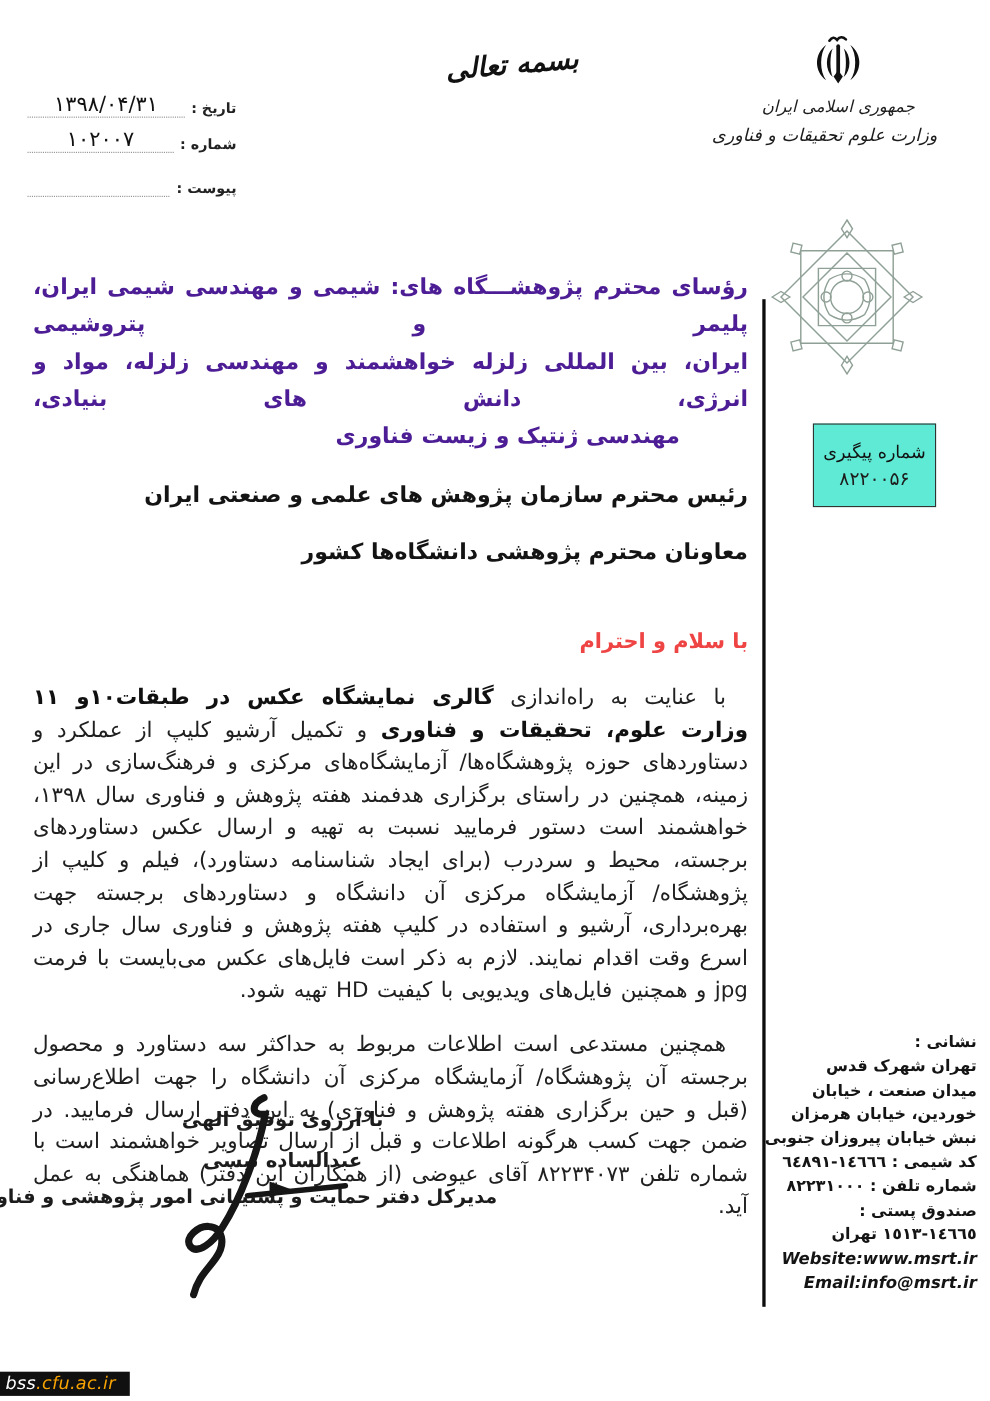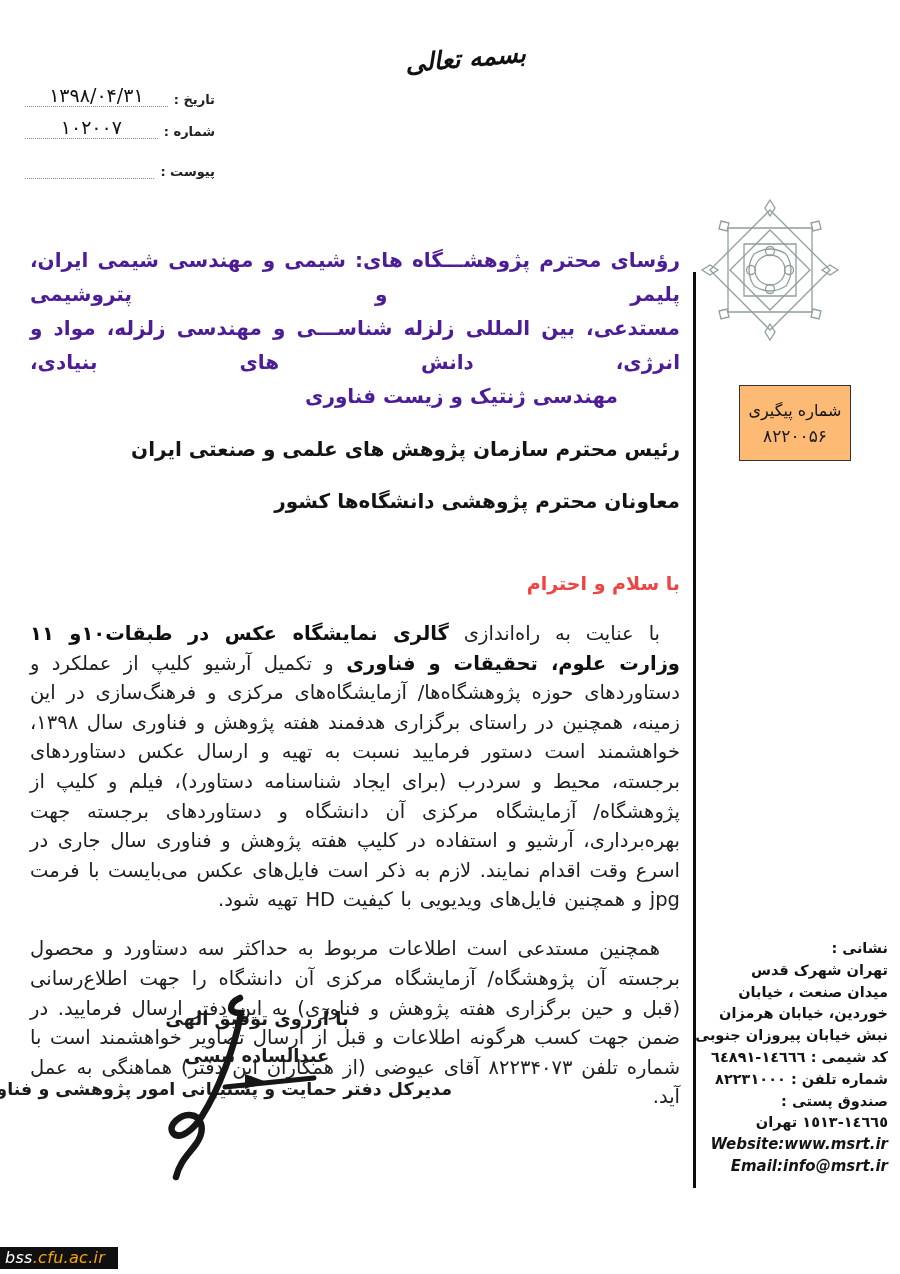--- a/index.html
+++ b/index.html
@@ -25,21 +25,21 @@
   .header-right{position:absolute;right:48px;top:30px;width:180px;text-align:center;direction:rtl;}
   .emblem{display:block;margin:0 auto;}
   .hr-country{font-size:15px;font-style:italic;font-weight:500;margin-top:4px;white-space:nowrap;}
   .hr-ministry{font-size:16px;font-style:italic;font-weight:500;margin-top:7px;white-space:nowrap;}
   
   .v-line{position:absolute;left:693px;top:272px;width:3px;height:916px;background:#0d0d0d;}
   .ornament{position:absolute;left:699px;top:197px;}
   .tracking-box{
     position:absolute;left:739px;top:385px;width:110px;height:74px;
     border:1.6px solid #333;direction:rtl;display:flex;flex-direction:column;
-    justify-content:center;align-items:center;background:#fdba74;
+    justify-content:center;align-items:center;background:#5eead4;
   }
   .tracking-label{font-size:16px;color:#111;}
   .tracking-number{font-size:17px;letter-spacing:3px;margin-top:6px;direction:ltr;}
   
   .letter{position:absolute;left:30px;top:243px;width:650px;direction:rtl;}
   .addr-line{font-weight:bold;font-size:20px;line-height:34px;color:#4c1d95;}
   .addr-line.stretch{text-align:justify;text-align-last:justify;}
   .addr-line.last{text-align:right;padding-right:62px;}
   .recipient-single{font-weight:bold;font-size:20px;line-height:30px;color:#141414;}
   .r4{margin-top:21px;}
@@ -89,20 +89,33 @@
       <span class="meta-value">۱۰۲۰۰۷</span>
     </div>
     <div class="meta-row attachment">
       <span class="meta-label">پیوست :</span>
       <span class="meta-value"></span>
     </div>
   </div>
 
   <div class="bismillah">بسمه تعالی</div>
 
+  <div class="header-right">
+    <svg class="emblem" width="54" height="54" viewBox="0 0 54 54">
+      <path d="M19 7 q3.5 -5 7 -0.8 q3.5 -4.5 8 -0.4" fill="none" stroke="#111" stroke-width="2.4" stroke-linecap="round"></path>
+      <path d="M27 12 V 38" stroke="#111" stroke-width="3.4" stroke-linecap="round"></path>
+      <path d="M27 34 l4.2 5.5 -4.2 6.5 -4.2 -6.5 z" fill="#111"></path>
+      <path d="M22 14 C15 20 15 34 22 40 C19.3 34 19.3 20 22 14 Z" fill="#111"></path>
+      <path d="M32 14 C39 20 39 34 32 40 C34.7 34 34.7 20 32 14 Z" fill="#111"></path>
+      <path d="M16 11 C5 19 5 35 16 43 C10 35 10 19 16 11 Z" fill="#111"></path>
+      <path d="M38 11 C49 19 49 35 38 43 C44 35 44 19 38 11 Z" fill="#111"></path>
+    </svg>
+    <div class="hr-country">جمهوری اسلامی ایران</div>
+    <div class="hr-ministry">وزارت علوم تحقیقات و فناوری</div>
+  </div>
 
   <div class="v-line"></div>
 
   <svg class="ornament" width="142" height="150" viewBox="0 0 142 150">
     <g fill="none" stroke="#8fa096" stroke-width="1.3">
       <polygon points="71,13 131,73 71,133 11,73"></polygon>
       <polygon points="29,31 113,31 113,115 29,115"></polygon>
       <polygon points="71,33 111,73 71,113 31,73"></polygon>
       <polygon points="45,47 97,47 97,99 45,99"></polygon>
       <polygon points="71,3 76,11 71,19 66,11"></polygon>
@@ -122,21 +135,21 @@
     </g>
   </svg>
 
   <div class="tracking-box">
     <div class="tracking-label">شماره پیگیری</div>
     <div class="tracking-number">۸۲۲۰۰۵۶</div>
   </div>
 
   <div class="letter">
     <div class="addr-line stretch">رؤسای محترم پژوهشـــگاه های: شیمی و مهندسی شیمی ایران، پلیمر و پتروشیمی</div>
-    <div class="addr-line stretch">مستدعی، بین المللی زلزله شناســـی و مهندسی زلزله، مواد و انرژی، دانش های بنیادی،</div>
+    <div class="addr-line stretch">ایران، بین المللی زلزله خواهشمند و مهندسی زلزله، مواد و انرژی، دانش های بنیادی،</div>
     <div class="addr-line last">مهندسی ژنتیک و زیست فناوری</div>
     <div class="recipient-single r4">رئیس محترم سازمان پژوهش های علمی و صنعتی ایران</div>
     <div class="recipient-single r5">معاونان محترم پژوهشی دانشگاه‌ها کشور</div>
 
     <div class="greeting">با سلام و احترام</div>
 
     <p class="para p1"><span>با عنایت به راه‌اندازی </span><b>گالری نمایشگاه عکس در طبقات۱۰و ۱۱ وزارت علوم، تحقیقات و فناوری</b><span> و تکمیل آرشیو کلیپ از عملکرد و دستاوردهای حوزه پژوهشگاه‌ها/ آزمایشگاه‌های مرکزی و فرهنگ‌سازی در این زمینه، همچنین در راستای برگزاری هدفمند هفته پژوهش و فناوری سال ۱۳۹۸، خواهشمند است دستور فرمایید نسبت به تهیه و ارسال عکس دستاوردهای برجسته، محیط و سردرب (برای ایجاد شناسنامه دستاورد)، فیلم و کلیپ از پژوهشگاه/ آزمایشگاه مرکزی آن دانشگاه و دستاوردهای برجسته جهت بهره‌برداری، آرشیو و استفاده در کلیپ هفته پژوهش و فناوری سال جاری در اسرع وقت اقدام نمایند. لازم به ذکر است فایل‌های عکس می‌بایست با فرمت jpg و همچنین فایل‌های ویدیویی با کیفیت HD تهیه شود.</span></p>
 
     <p class="para p2">همچنین مستدعی است اطلاعات مربوط به حداکثر سه دستاورد و محصول برجسته آن پژوهشگاه/ آزمایشگاه مرکزی آن دانشگاه را جهت اطلاع‌رسانی (قبل و حین برگزاری هفته پژوهش و فناوری) به این دفتر ارسال فرمایید. در ضمن جهت کسب هرگونه اطلاعات و قبل از ارسال تصاویر خواهشمند است با شماره تلفن ۸۲۲۳۴۰۷۳ آقای عیوضی (از همکاران این دفتر) هماهنگی به عمل آید.</p>
   </div>

